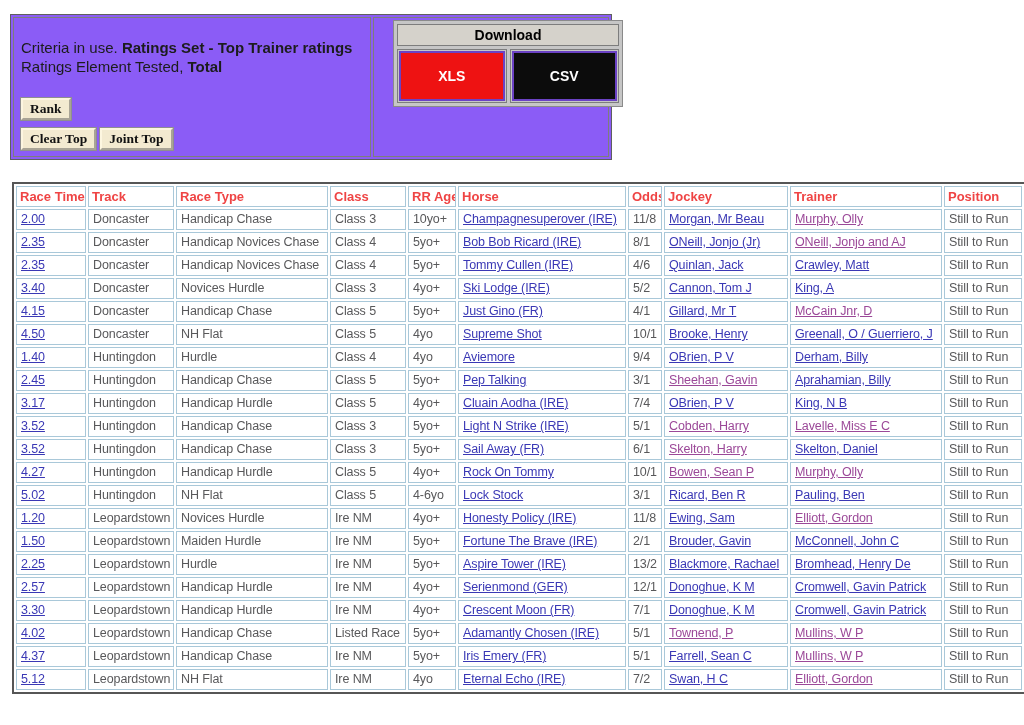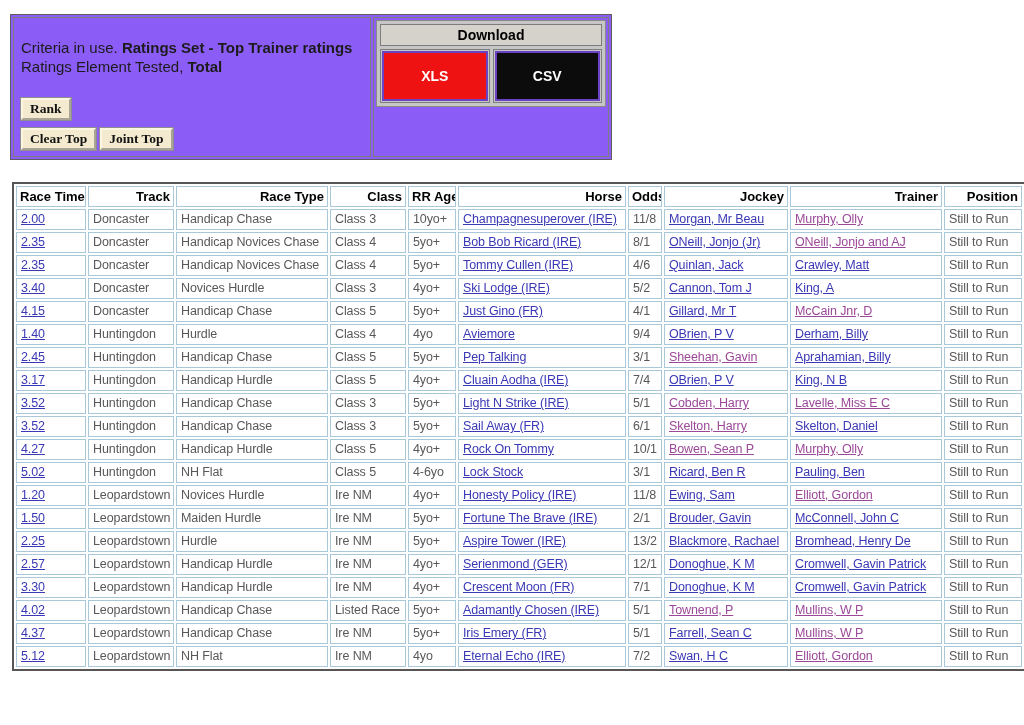--- a/index.html
+++ b/index.html
@@ -31,20 +31,21 @@
   .ui-btn{
     font-family:Liberation Serif, serif;
     font-size:13.5px;font-weight:bold;color:#111;
     background:#f3ead0;border:2px outset #fdf6e0;outline:1px solid #8f8f8f;
     padding:1px 7px;margin-right:4px;cursor:pointer;
   }
   .download-cell{padding:2px;}
   .download-table{
     width:100%;border:1px solid #8a8a8a;border-spacing:3px;background:#c6c6c6;
     border-collapse:separate;
+    margin-left:17px;
   }
   .download-title{
     background:#d5d2cb;border:1px solid #9a9a9a;text-align:center;
     font-weight:bold;font-size:14px;color:#000;padding:2px 0;
   }
   .dl-cell{border:1px solid #a8a8a8;padding:1px;width:50%;}
   .dl-btn{
     display:block;width:100%;text-align:center;
     font-family:"Liberation Sans", sans-serif;
     font-weight:bold;font-size:14px;color:#fff;
@@ -54,22 +55,22 @@
   .dl-btn.csv{background:var(--csv-bg,#0c0c0c);}
 
   
   .races-table{
     position:absolute;left:12px;top:182px;width:1010px;
     border:2px solid #565656;border-spacing:2px;background:#fff;
     border-collapse:separate;table-layout:fixed;
   }
   .races-table th{
     border:1px solid var(--cell-border);
-    font-size:13px;font-weight:bold;color:#000000;
-    padding:2px 3px;text-align:right;white-space:nowrap;overflow:hidden;
+    font-size:13px;font-weight:bold;color:#ef4444;
+    padding:2px 3px;text-align:left;white-space:nowrap;overflow:hidden;
   }
   .races-table td{
     border:1px solid var(--cell-border);
     font-size:12.5px;color:var(--body-text);
     padding:2px 4px;line-height:15px;white-space:nowrap;overflow:hidden;
     letter-spacing:-0.1px;
   }
   .races-table a{text-decoration:underline;cursor:pointer;}
   .races-table a.link{color:var(--link);}
   .races-table a.visited{color:var(--visited);}
@@ -195,20 +196,32 @@
         <td>Handicap Chase</td>
         <td>Class 5</td>
         <td>5yo+</td>
         <td><a class="link">Just Gino (FR)</a></td>
         <td>4/1</td>
         <td><a class="link">Gillard, Mr T</a></td>
         <td><a class="visited">McCain Jnr, D</a></td>
         <td>Still to Run</td>
       </tr>
       <tr>
+        <td><a class="link">4.50</a></td>
+        <td>Doncaster</td>
+        <td>NH Flat</td>
+        <td>Class 5</td>
+        <td>4yo</td>
+        <td><a class="link">Supreme Shot</a></td>
+        <td>10/1</td>
+        <td><a class="link">Brooke, Henry</a></td>
+        <td><a class="link">Greenall, O / Guerriero, J</a></td>
+        <td>Still to Run</td>
+      </tr>
+      <tr>
         <td><a class="link">1.40</a></td>
         <td>Huntingdon</td>
         <td>Hurdle</td>
         <td>Class 4</td>
         <td>4yo</td>
         <td><a class="link">Aviemore</a></td>
         <td>9/4</td>
         <td><a class="link">OBrien, P V</a></td>
         <td><a class="link">Derham, Billy</a></td>
         <td>Still to Run</td>

